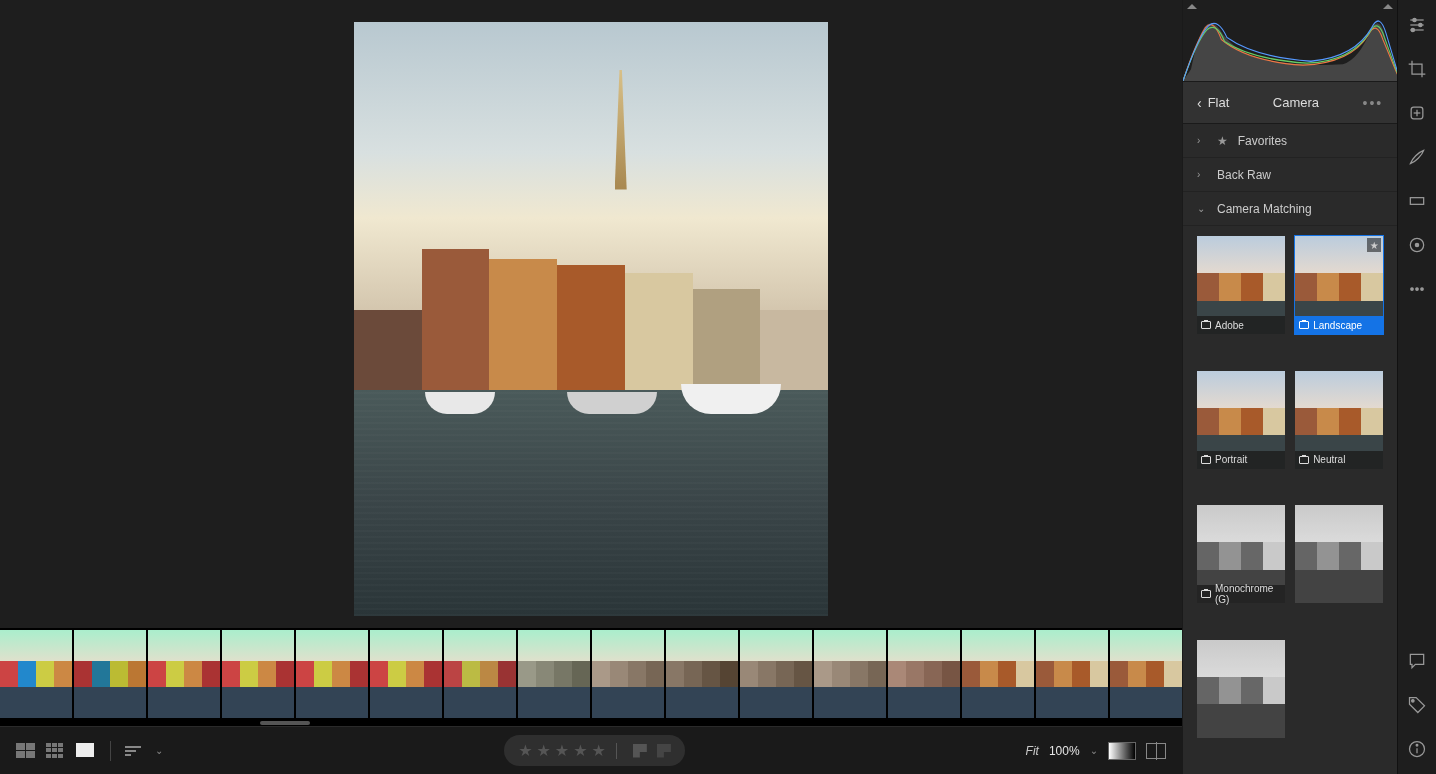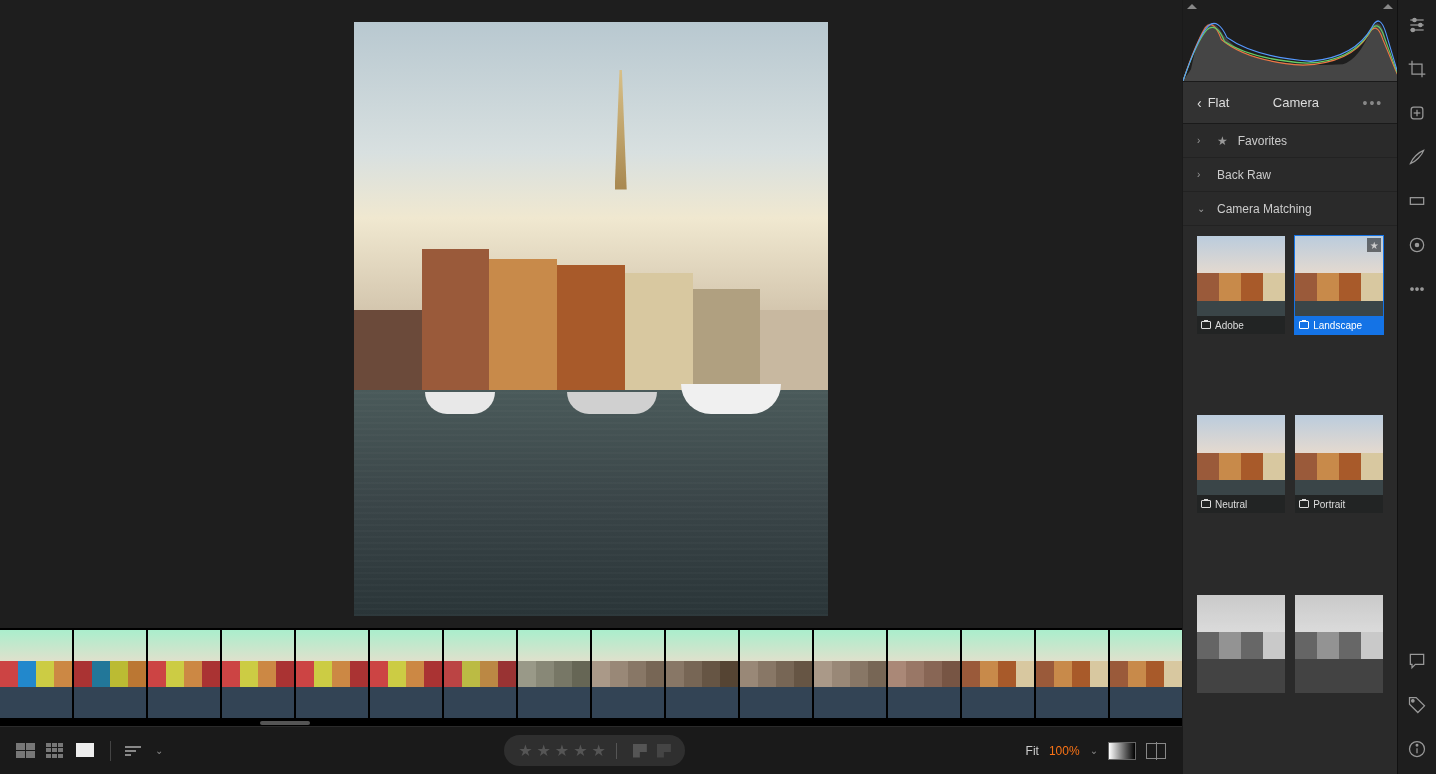--- a/index.html
+++ b/index.html
@@ -53,22 +53,22 @@
   .sort-icon span{height:2px; background:#888;}
   .sort-icon span:nth-child(1){width:16px;}
   .sort-icon span:nth-child(2){width:11px;}
   .sort-icon span:nth-child(3){width:6px;}
   .chev{ font-size:10px; color:#888; cursor:pointer;}
   .spacer { flex:1; }
   .rating-pill { background:#2f2f2f; border-radius:20px; padding:6px 14px; display:flex; align-items:center; gap:4px;}
   .star { color:#555; font-size:16px; cursor:pointer;}
   .flag { width:14px; height:14px; background:#555; margin-left:6px; clip-path: polygon(0 0, 100% 0, 100% 60%, 50% 60%, 50% 100%, 0 100%); cursor:pointer;}
   .zoom-area { display:flex; align-items:center; gap:10px; }
-  .fit-label { color:#ccc; cursor:pointer;}
-  .zoom-val { color:#f97316;}
+  .fit-label { color:#ccc; cursor:pointer;font-style:italic;}
+  .zoom-val { color:#e5e5e5;}
   .hist-toggle { width:28px; height:18px; background:linear-gradient(to right,#fff,#000); border:1px solid #666; cursor:pointer;}
   .compare-icon { width:20px; height:16px; border:1px solid #888; position:relative; cursor:pointer;}
   .compare-icon::after{content:''; position:absolute; left:50%; top:-2px; bottom:-2px; width:1px; background:#888;}
 
   
   .right-panel { width: 268px; background: #2a2a2a; display:flex; flex-direction:column; border-left:1px solid #1a1a1a;}
   .histogram { height: 82px; background:#1e1e1e; position:relative; border-bottom:1px solid #1a1a1a;}
   .histogram svg { width:100%; height:100%; }
   .hist-tri { position:absolute; top:4px; width:0; height:0; border:5px solid transparent; cursor:pointer;}
   .hist-tri.left{ left:4px; border-bottom-color:#888; border-top:none;}
@@ -450,37 +450,53 @@
             <div class="mb">
               <span style="background:#9a5a3a"></span>
               <span style="background:#c88a4a"></span>
               <span style="background:#a85a2a"></span>
               <span style="background:#d8c8a0"></span>
             </div>
             <div class="mw"></div>
           </div>
           <div class="plabel">
             <span class="cam-icon"></span>
-            <span>Neutral</span>
+            <span>Portrait</span>
           </div>
         </div>
         <div class="profile-tile">
           <div class="pimg">
             <div class="ms"></div>
             <div class="mb">
               <span style="background:#9a5a3a"></span>
               <span style="background:#c88a4a"></span>
               <span style="background:#a85a2a"></span>
               <span style="background:#d8c8a0"></span>
             </div>
             <div class="mw"></div>
           </div>
           <div class="plabel">
             <span class="cam-icon"></span>
-            <span>Portrait</span>
+            <span>Neutral</span>
+          </div>
+        </div>
+        <div class="profile-tile mono">
+          <div class="pimg">
+            <div class="ms"></div>
+            <div class="mb">
+              <span style="background:#9a5a3a"></span>
+              <span style="background:#c88a4a"></span>
+              <span style="background:#a85a2a"></span>
+              <span style="background:#d8c8a0"></span>
+            </div>
+            <div class="mw"></div>
+          </div>
+          <div class="plabel">
+            <span class="cam-icon"></span>
+            <span>Monochrome (G)</span>
           </div>
         </div>
         <div class="profile-tile mono">
           <div class="pimg">
             <div class="ms"></div>
             <div class="mb">
               <span style="background:#9a5a3a"></span>
               <span style="background:#c88a4a"></span>
               <span style="background:#a85a2a"></span>
               <span style="background:#d8c8a0"></span>

